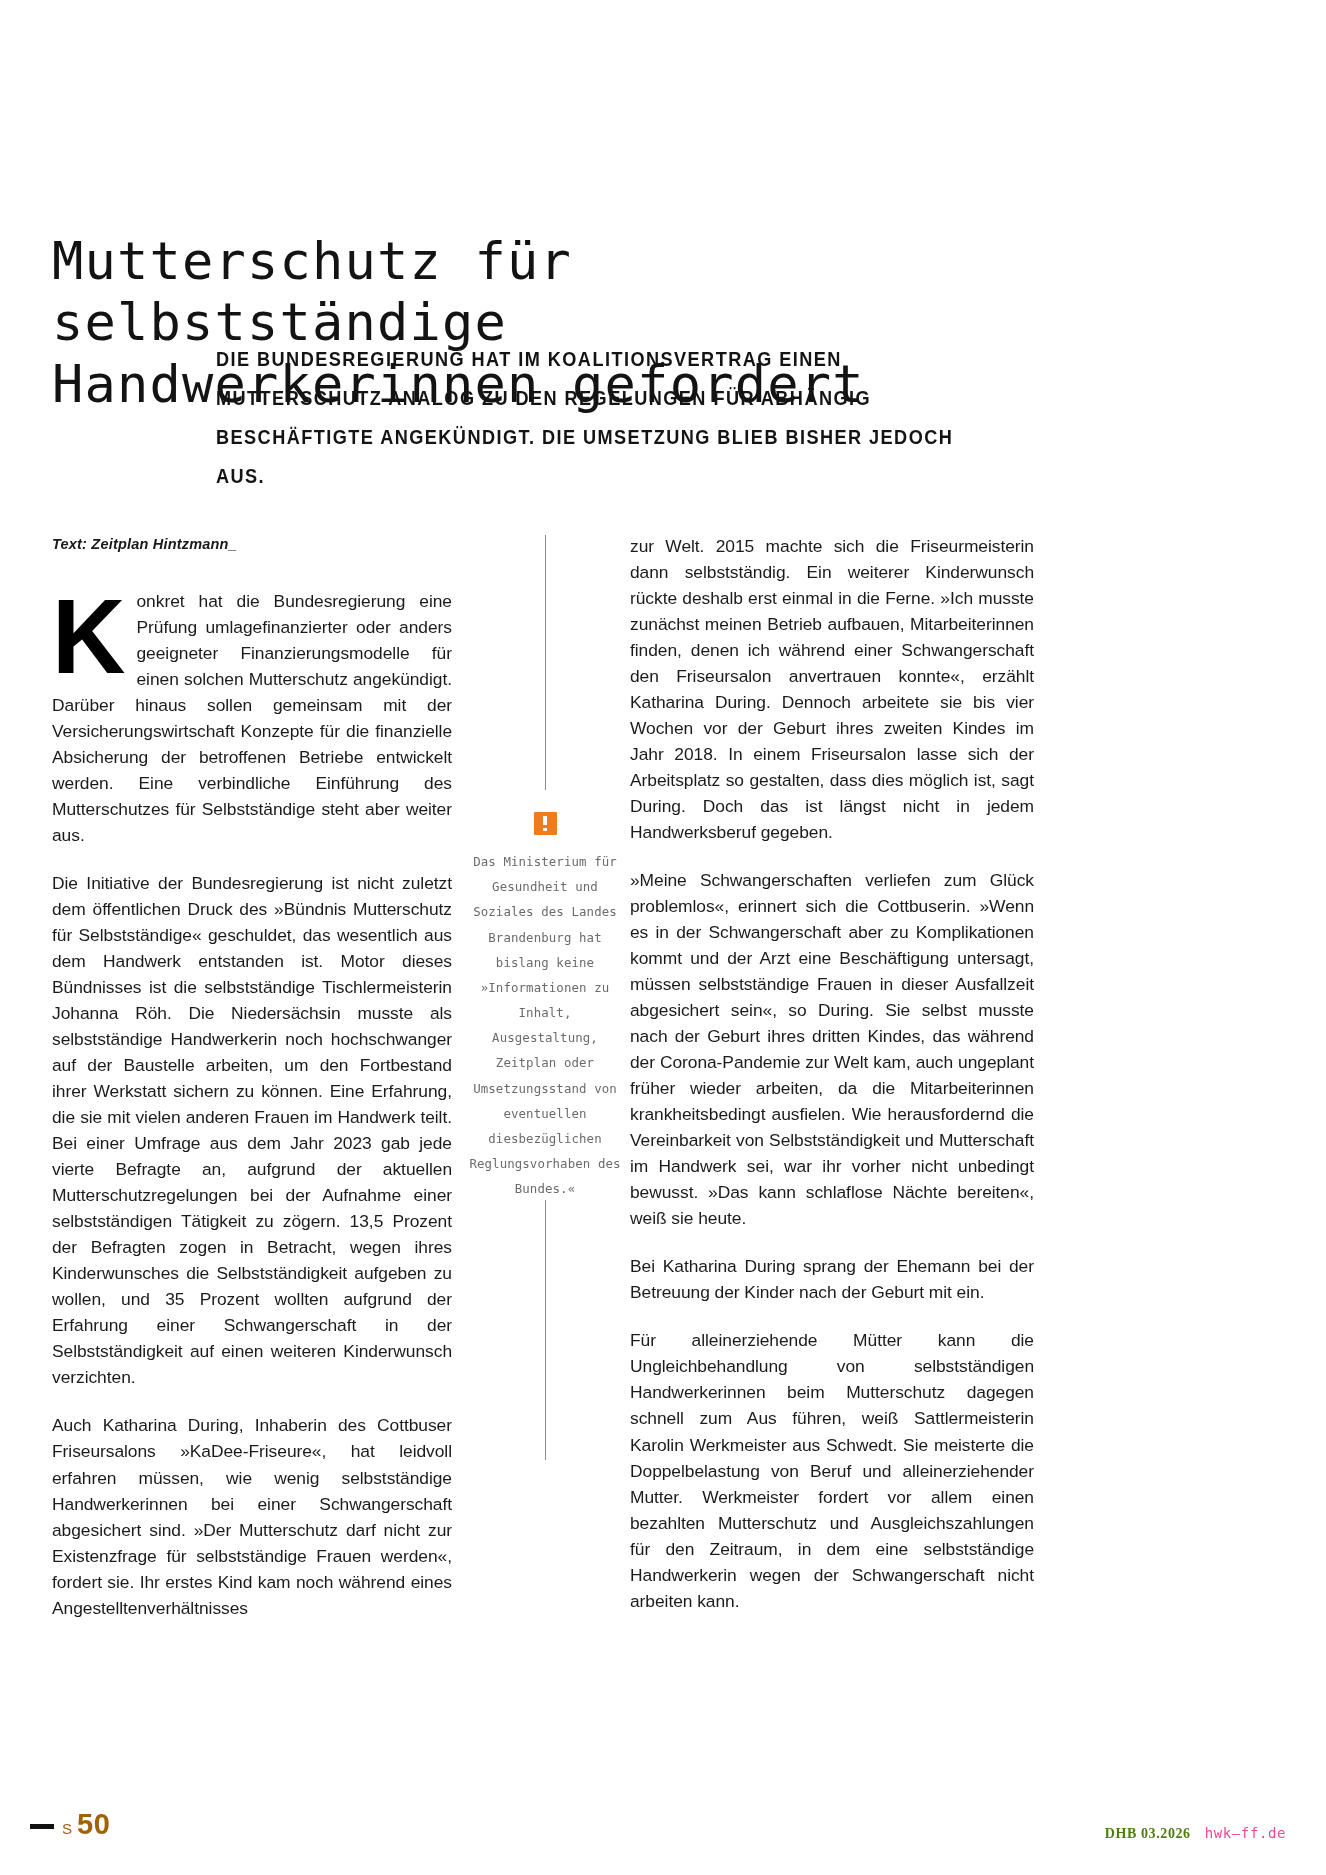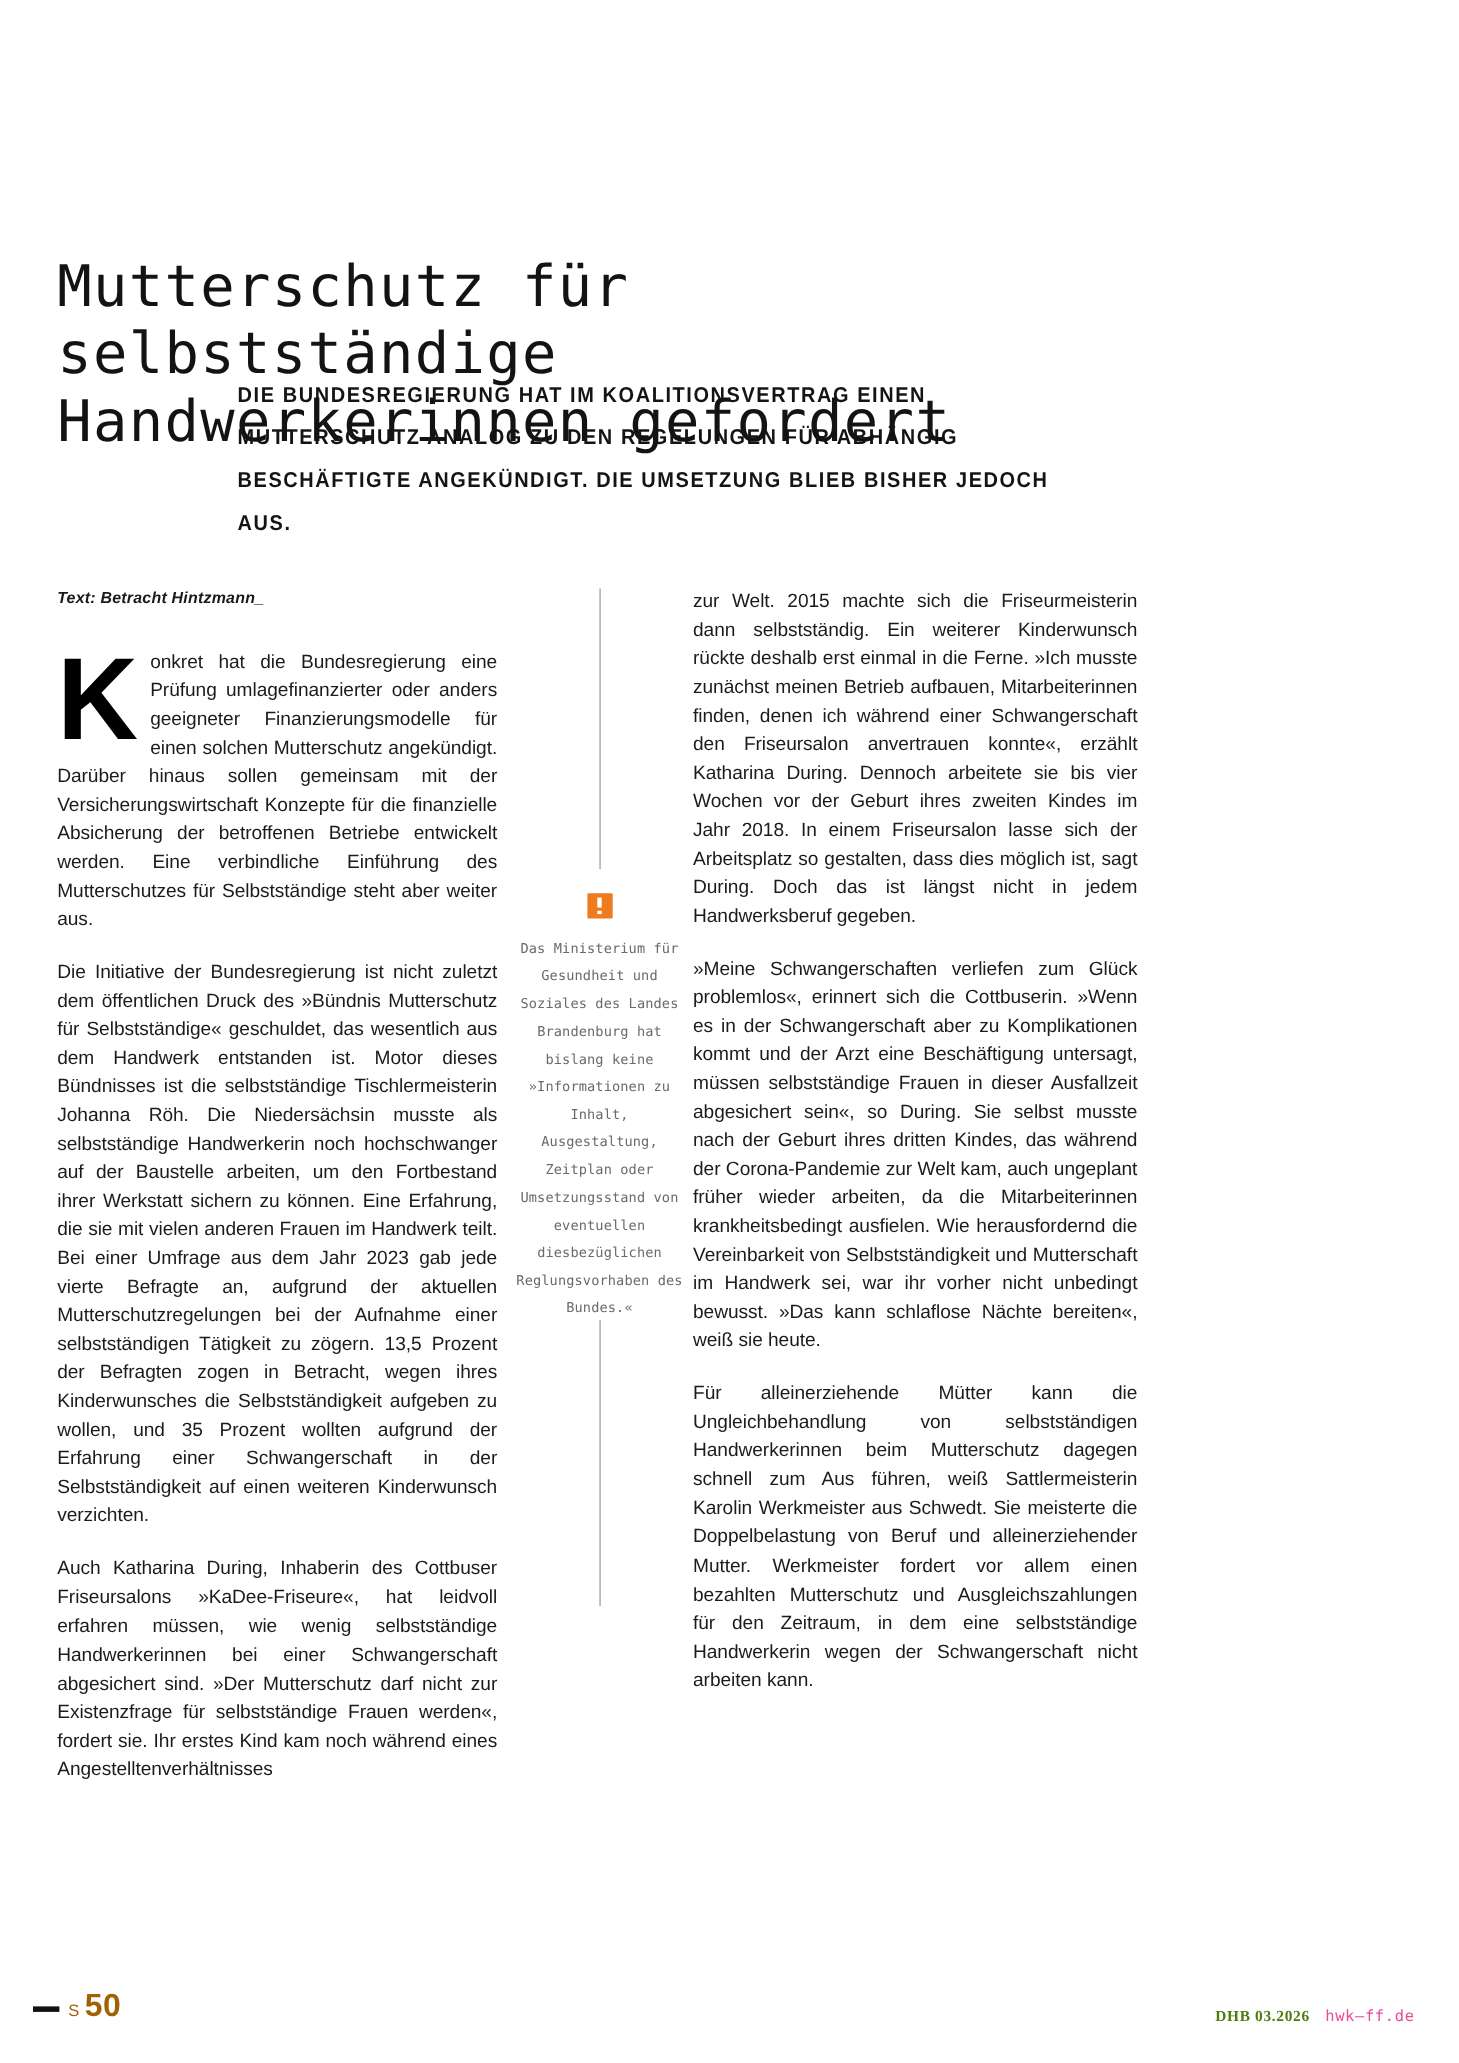--- a/index.html
+++ b/index.html
@@ -206,21 +206,21 @@
 
 <div class="page">
 
   <h1 class="headline">Mutterschutz für selbstständige
 Handwerkerinnen gefordert</h1>
 
   <div class="subtitle">Die Bundesregierung hat im Koalitionsvertrag einen Mutterschutz analog zu den Regelungen für abhängig Beschäftigte angekündigt. Die Umsetzung blieb bisher jedoch aus.</div>
 
   <div class="byline">
     <span class="byline-label">Text:</span>
-    <span class="byline-name">Betracht Hintzmann_</span>
+    <span class="byline-name">Zeitplan Hintzmann_</span>
   </div>
 
   <div class="rule rule-top"></div>
   <div class="rule rule-bottom"></div>
 
   <div class="col col-left">
     <p>
       <span class="dropcap">K</span><span>onkret hat die Bundesregierung eine Prüfung umlagefinanzierter oder anders geeigneter Finanzierungsmodelle für einen solchen Mutterschutz angekündigt. Darüber hinaus sollen gemeinsam mit der Versicherungswirtschaft Konzepte für die finanzielle Absicherung der betroffenen Betriebe entwickelt werden. Eine verbindliche Einführung des Mutterschutzes für Selbstständige steht aber weiter aus.</span>
     </p>
     <p>Die Initiative der Bundesregierung ist nicht zuletzt dem öffentlichen Druck des »Bündnis Mutterschutz für Selbstständige« geschuldet, das wesentlich aus dem Handwerk entstanden ist. Motor dieses Bündnisses ist die selbstständige Tischlermeisterin Johanna Röh. Die Niedersächsin musste als selbstständige Handwerkerin noch hochschwanger auf der Baustelle arbeiten, um den Fortbestand ihrer Werkstatt sichern zu können. Eine Erfahrung, die sie mit vielen anderen Frauen im Handwerk teilt. Bei einer Umfrage aus dem Jahr 2023 gab jede vierte Befragte an, aufgrund der aktuellen Mutterschutzregelungen bei der Aufnahme einer selbstständigen Tätigkeit zu zögern. 13,5 Prozent der Befragten zogen in Betracht, wegen ihres Kinderwunsches die Selbstständigkeit aufgeben zu wollen, und 35 Prozent wollten aufgrund der Erfahrung einer Schwangerschaft in der Selbstständigkeit auf einen weiteren Kinderwunsch verzichten.</p>
@@ -228,20 +228,21 @@
   </div>
 
   <div class="callout">
     <span class="callout-icon"></span>
     <div class="callout-text">Das Ministerium für Gesundheit und Soziales des Landes Brandenburg hat bislang keine »Informationen zu Inhalt, Ausgestaltung, Zeitplan oder Umsetzungsstand von eventuellen diesbezüglichen Reglungsvorhaben des Bundes.«</div>
   </div>
 
   <div class="col col-right">
     <p>zur Welt. 2015 machte sich die Friseurmeisterin dann selbstständig. Ein weiterer Kinderwunsch rückte deshalb erst einmal in die Ferne. »Ich musste zunächst meinen Betrieb aufbauen, Mitarbeiterinnen finden, denen ich während einer Schwangerschaft den Friseursalon anvertrauen konnte«, erzählt Katharina During. Dennoch arbeitete sie bis vier Wochen vor der Geburt ihres zweiten Kindes im Jahr 2018. In einem Friseursalon lasse sich der Arbeitsplatz so gestalten, dass dies möglich ist, sagt During. Doch das ist längst nicht in jedem Handwerksberuf gegeben.</p>
     <p>»Meine Schwangerschaften verliefen zum Glück problemlos«, erinnert sich die Cottbuserin. »Wenn es in der Schwangerschaft aber zu Komplikationen kommt und der Arzt eine Beschäftigung untersagt, müssen selbstständige Frauen in dieser Ausfallzeit abgesichert sein«, so During. Sie selbst musste nach der Geburt ihres dritten Kindes, das während der Corona-Pandemie zur Welt kam, auch ungeplant früher wieder arbeiten, da die Mitarbeiterinnen krankheitsbedingt ausfielen. Wie herausfordernd die Vereinbarkeit von Selbstständigkeit und Mutterschaft im Handwerk sei, war ihr vorher nicht unbedingt bewusst. »Das kann schlaflose Nächte bereiten«, weiß sie heute.</p>
+    <p>Bei Katharina During sprang der Ehemann bei der Betreuung der Kinder nach der Geburt mit ein.</p>
     <p>Für alleinerziehende Mütter kann die Ungleichbehandlung von selbstständigen Handwerkerinnen beim Mutterschutz dagegen schnell zum Aus führen, weiß Sattlermeisterin Karolin Werkmeister aus Schwedt. Sie meisterte die Doppelbelastung von Beruf und alleinerziehender Mutter. Werkmeister fordert vor allem einen bezahlten Mutterschutz und Ausgleichszahlungen für den Zeitraum, in dem eine selbstständige Handwerkerin wegen der Schwangerschaft nicht arbeiten kann.</p>
   </div>
 
   <div class="footer-dash"></div>
   <div class="footer-page">
     <span class="pg-s">S</span><span class="pg-num">50</span>
   </div>
   <div class="footer-right">
     <span class="f-issue">DHB 03.2026</span><span class="f-url">hwk–ff.de</span>
   </div>

